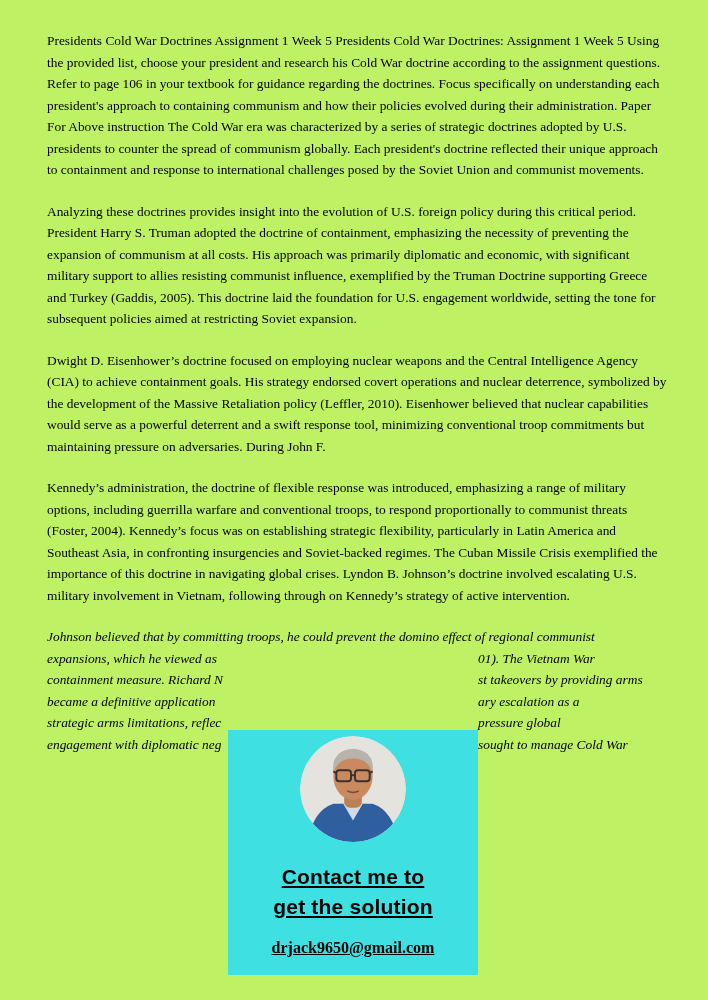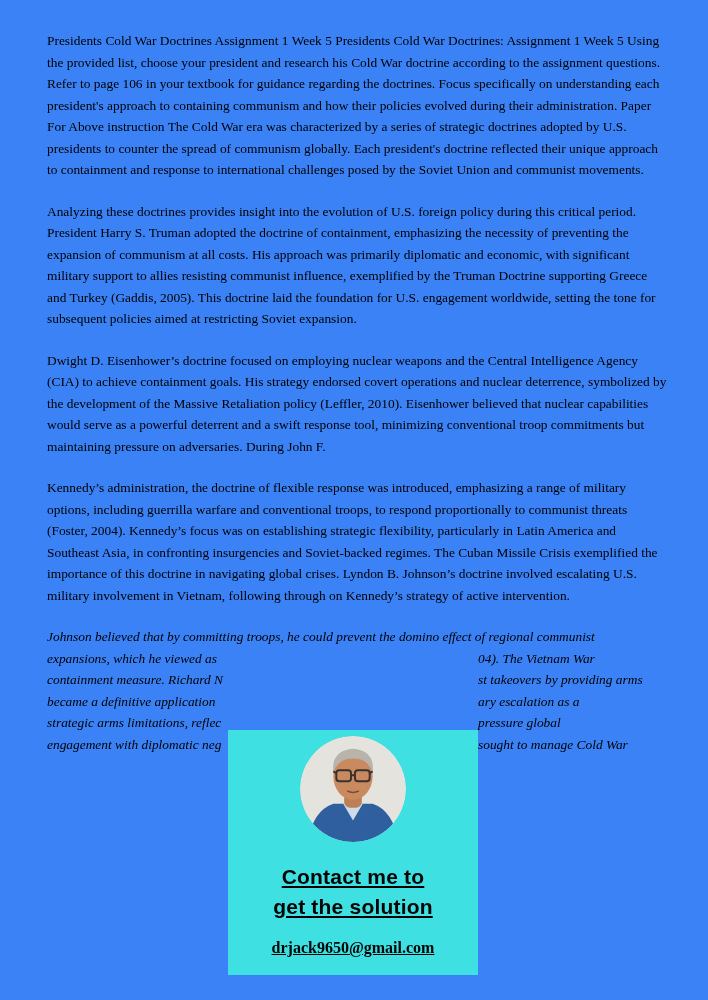--- a/index.html
+++ b/index.html
@@ -8,21 +8,21 @@
     padding: 0;
     width: 708px;
     height: 1000px;
     background: #ffffff;
     overflow: hidden;
   }
   .page {
     position: relative;
     width: 708px;
     height: 1000px;
-    background: #3b82f6;
+    background: #bef264;
   }
   .doc {
     padding: 30px 39px 0 47px;
     font-family: "Liberation Serif", "DejaVu Serif", serif;
     font-size: 13.4px;
     line-height: 21.5px;
     color: #000000;
     width: 708px;
   }
   .para {
@@ -95,21 +95,21 @@
     <p class="para">Dwight D. Eisenhower’s doctrine focused on employing nuclear weapons and the Central Intelligence Agency (CIA) to achieve containment goals. His strategy endorsed covert operations and nuclear deterrence, symbolized by the development of the Massive Retaliation policy (Leffler, 2010). Eisenhower believed that nuclear capabilities would serve as a powerful deterrent and a swift response tool, minimizing conventional troop commitments but maintaining pressure on adversaries. During John F.</p>
     <p class="para">Kennedy’s administration, the doctrine of flexible response was introduced, emphasizing a range of military options, including guerrilla warfare and conventional troops, to respond proportionally to communist threats (Foster, 2004). Kennedy’s focus was on establishing strategic flexibility, particularly in Latin America and Southeast Asia, in confronting insurgencies and Soviet-backed regimes. The Cuban Missile Crisis exemplified the importance of this doctrine in navigating global crises. Lyndon B. Johnson’s doctrine involved escalating U.S. military involvement in Vietnam, following through on Kennedy’s strategy of active intervention.</p>
 
     <div class="partial">
       <div class="pline">
         <span class="pl">Johnson believed that by committing troops, he could prevent the domino effect of regional communist</span>
         <span class="pr"></span>
       </div>
       <div class="pline">
         <span class="pl">expansions, which he viewed as</span>
-        <span class="pr">04). The Vietnam War</span>
+        <span class="pr">01). The Vietnam War</span>
       </div>
       <div class="pline">
         <span class="pl">containment measure. Richard N</span>
         <span class="pr">st takeovers by providing arms</span>
       </div>
       <div class="pline">
         <span class="pl">became a definitive application</span>
         <span class="pr">ary escalation as a</span>
       </div>
       <div class="pline">

